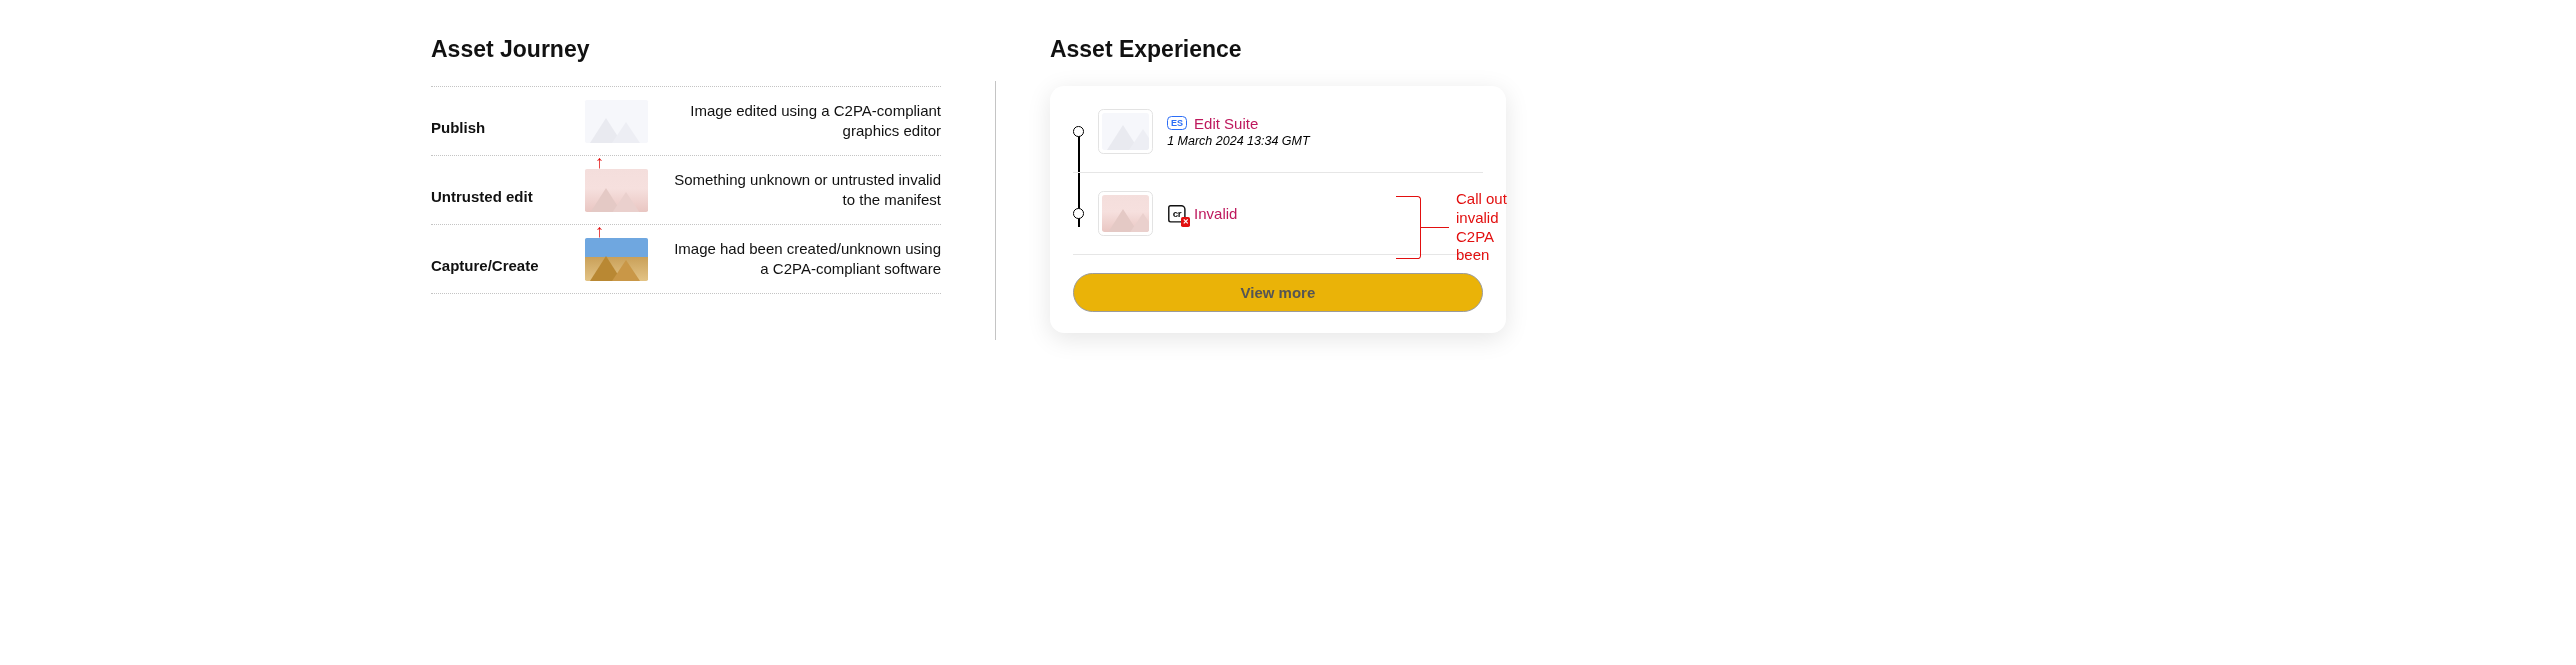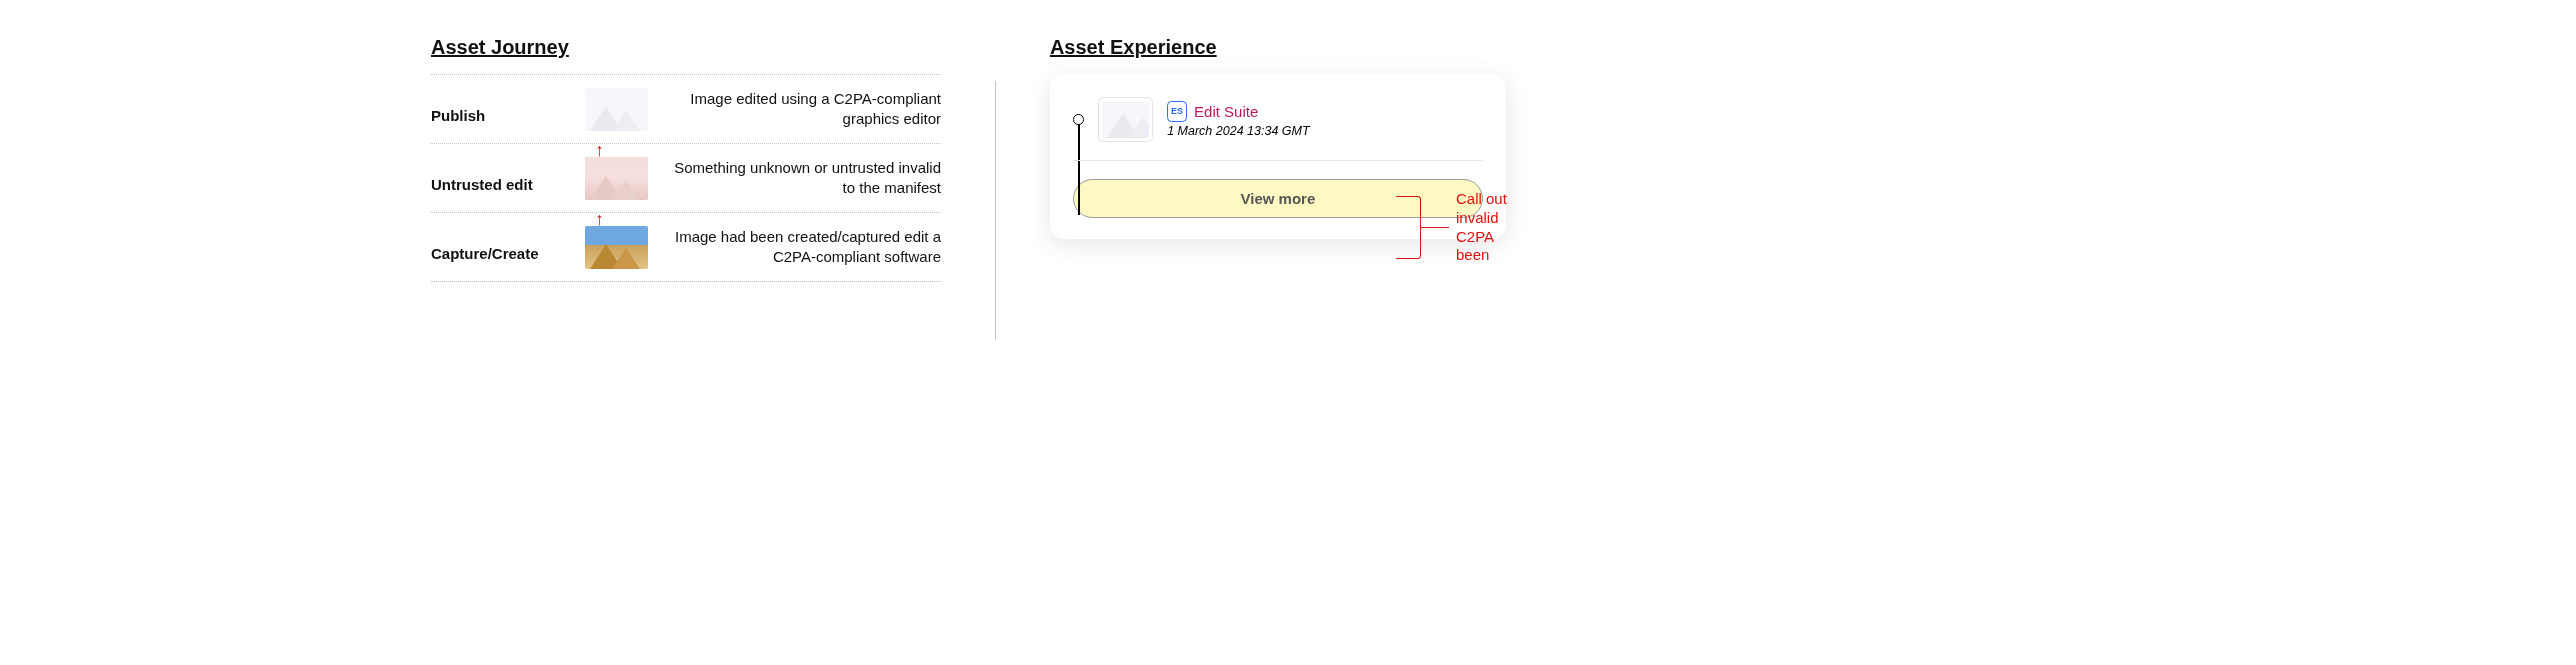--- a/index.html
+++ b/index.html
@@ -14,24 +14,23 @@
   .wrap {
     position: absolute;
     left: 431px;
     top: 36px;
     display: flex;
     gap: 54px;
   }
   
   .asset-journey { width: 510px; }
   .section-title {
-    font-size: 20px;
+    font-size: 23px;
     font-weight: 600;
-    margin-bottom: 15px;
-    text-decoration: underline;
+    margin-bottom: 23px;
   }
   .journey-row {
     display: flex;
     align-items: center;
     gap: 19.7px;
     padding: 12.5px 0 12.5px 0;
     border-top: 0.9px dotted #c4c4c4;
     position: relative;
   }
   .journey-row:last-child { border-bottom: 0.9px dotted #c4c4c4; }
@@ -147,39 +146,39 @@
     background:#000;
   }
   .tl-thumb {
     width:55px;height:45px;border:0.9px solid #e3e3e3;border-radius:5.4px;padding:2.7px;flex-shrink:0;
     display:flex;align-items:center;justify-content:center;
   }
   .tl-thumb-inner{width:100%;height:100%;border-radius:2.7px;}
   .tl-meta{display:flex;flex-direction:column;gap:2.7px;}
   .tl-title-row{display:flex;align-items:center;gap:7.2px;}
   .app-badge{
-    width:19.7px;height:21px;border:1.8px solid #2b6df6;border-radius:4.5px;color:#2b6df6;
+    width:19.7px;height:14px;border:1.8px solid #2b6df6;border-radius:4.5px;color:#2b6df6;
     display:flex;align-items:center;justify-content:center;font-size:9px;font-weight:700;
   }
   .tl-title{font-size:15px;color:#be185d;}
   .tl-date{font-size:12.5px;color:#000000;font-style:italic;}
   .cr-badge{
     position:relative;width:19.7px;height:19.7px;display:inline-flex;align-items:center;justify-content:center;
     font-size:9.8px;font-weight:700;letter-spacing:-0.4px;
   }
   .cr-badge svg{position:absolute;inset:0;}
   .cr-x{
     position:absolute;right:-3.6px;bottom:-3.6px;width:9.8px;height:9.8px;background:#e20f0f;border-radius:1.8px;
     color:#fff;font-size:7.2px;line-height:9.8px;text-align:center;
   }
   .view-more{
     margin-top:18px;width:100%;
     border:1.3px solid #9b9b9b;border-radius:894px;
     padding:9.8px 0;font-size:15px;color:#555;font-weight:600;
-    background:#fef9c3;text-align:center;cursor:pointer;
+    background:#eab308;text-align:center;cursor:pointer;
   }
   
   .callout{
     position:absolute;
     left:346px;
     top:154px;
     display:flex;
     align-items:center;
   }
   .callout-bracket{
@@ -212,21 +211,21 @@
     <div class="journey-row">
       <div class="journey-label">Untrusted edit</div>
       <div class="journey-thumb thumb-pink"></div>
       <div class="journey-desc">Something unknown or untrusted invalid to the manifest</div>
       <span class="arrow-up">↑</span>
     </div>
 
     <div class="journey-row">
       <div class="journey-label">Capture/Create</div>
       <div class="journey-thumb thumb-pyramids"></div>
-      <div class="journey-desc">Image had been created/captured edit a C2PA-compliant software</div>
+      <div class="journey-desc">Image had been created/unknown using a C2PA-compliant software</div>
     </div>
   </div>
 
   <div class="divider"></div>
 
   <div class="user-exp">
     <div class="section-title">Asset Experience</div>
 
     <div class="card">
       <div class="tl-connector"></div>
@@ -238,20 +237,38 @@
           </div>
         <div class="tl-meta">
           <div class="tl-title-row">
             <div class="app-badge">ES</div>
             <div class="tl-title">Edit Suite</div>
           </div>
           <div class="tl-date">1 March 2024 13:34 GMT</div>
         </div>
       </div>
 
+      <div class="timeline-row">
+        <div class="tl-node"></div>
+        <div class="tl-thumb">
+            <div class="tl-thumb-inner thumb-pink"></div>
+          </div>
+        <div class="tl-meta">
+          <div class="tl-title-row">
+            <span class="cr-badge">
+              <svg viewBox="0 0 22 22">
+                  <path d="M4 2 h12 a4 4 0 0 1 4 4 v12 a2 2 0 0 1 -2 2 h-14 a2 2 0 0 1 -2 -2 v-14 a2 2 0 0 1 2 -2 z" fill="none" stroke="#111" stroke-width="1.6"></path>
+                </svg>
+              <span style="position:relative;z-index:1">cr</span>
+              <span class="cr-x">✕</span>
+            </span>
+            <div class="tl-title">Invalid</div>
+          </div>
+        </div>
+      </div>
 
       <button class="view-more">View more</button>
     </div>
 
     <div class="callout">
       <div class="callout-bracket"></div>
       <div class="callout-line"></div>
       <div class="callout-text">
         <span>Call out invalid</span><br>
         <span>C2PA been</span>

